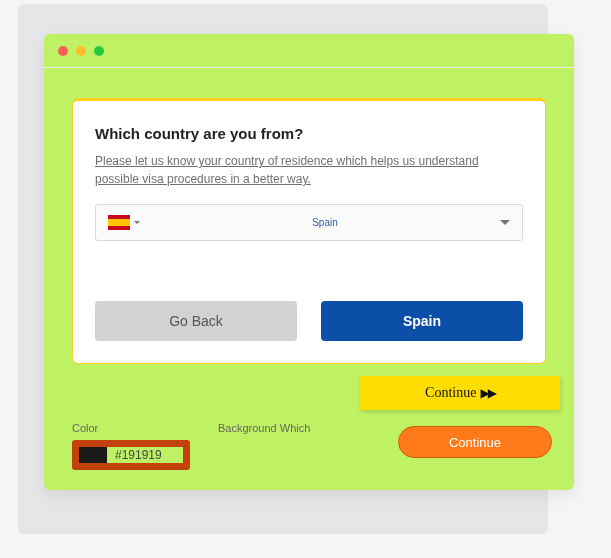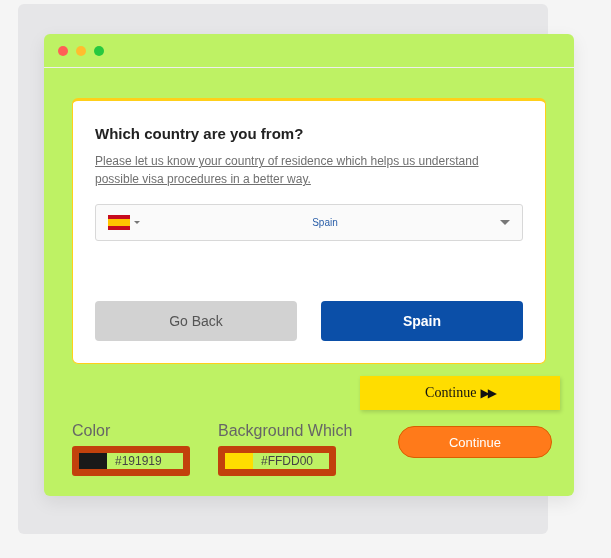--- a/index.html
+++ b/index.html
@@ -150,21 +150,21 @@
     justify-content: center;
     cursor: pointer;
   }
 
   .color-row {
     display: flex;
     gap: 28px;
     margin-top: 58px;
   }
   .cgroup { display: flex; flex-direction: column; }
-  .clabel { font-size: 16px; color: #666; margin-bottom: 6px; }
+  .clabel { font-size: 11px; color: #666; margin-bottom: 6px; }
   .cpick {
     display: flex;
     align-items: center;
     border: 7px solid #c2410c;
     border-radius: 3px;
     height: 30px;
     width: 118px;
     overflow: hidden;
   }
   .swatch { width: 28px; height: 100%; }
@@ -215,21 +215,17 @@
     <div class="color-row">
       <div class="cgroup">
         <div class="clabel">Color</div>
         <div class="cpick">
           <div class="swatch sw-black"></div>
           <div class="cval">#191919</div>
         </div>
       </div>
       <div class="cgroup">
         <div class="clabel">Background Which</div>
-        <div class="cpick">
-          <div class="swatch sw-yellow"></div>
-          <div class="cval">#FFDD00</div>
-        </div>
       </div>
     </div>
 
   </div>
 </div>
 
 </body></html>

